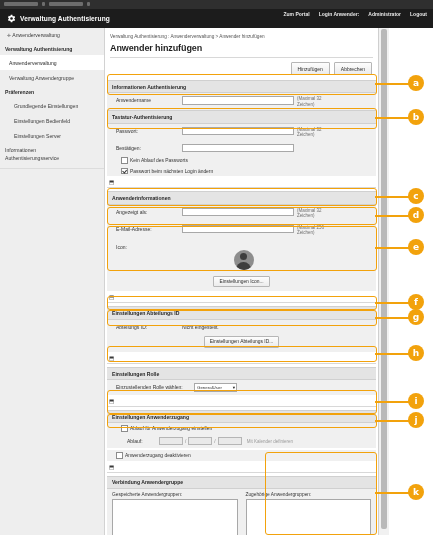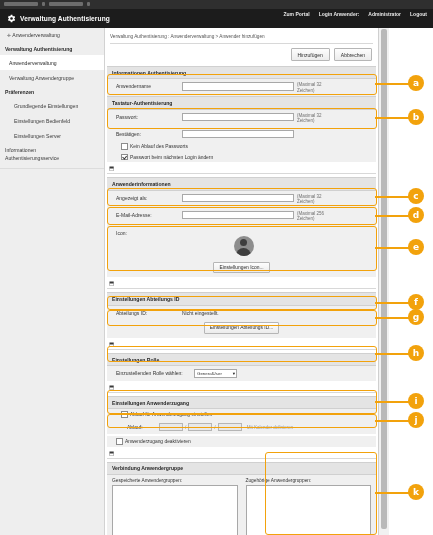--- a/index.html
+++ b/index.html
@@ -135,20 +135,21 @@
     <div class="sb-info">
       <div>Informationen</div>
       <div>Authentisierungsservice</div>
     </div>
     <div class="sb-divider"></div>
   </div>
 
   <div class="main">
 
     <div class="crumb">Verwaltung Authentisierung : Anwenderverwaltung &gt; Anwender hinzufügen</div>
+    <div class="ptitle">Anwender hinzufügen</div>
     <div class="titlerule"></div>
 
     <div class="btnrow">
       <div class="btn">Hinzufügen</div>
       <div class="btn">Abbrechen</div>
     </div>
 
     <div class="sechead">Informationen Authentisierung</div>
     <div class="block">
       <div class="row">

